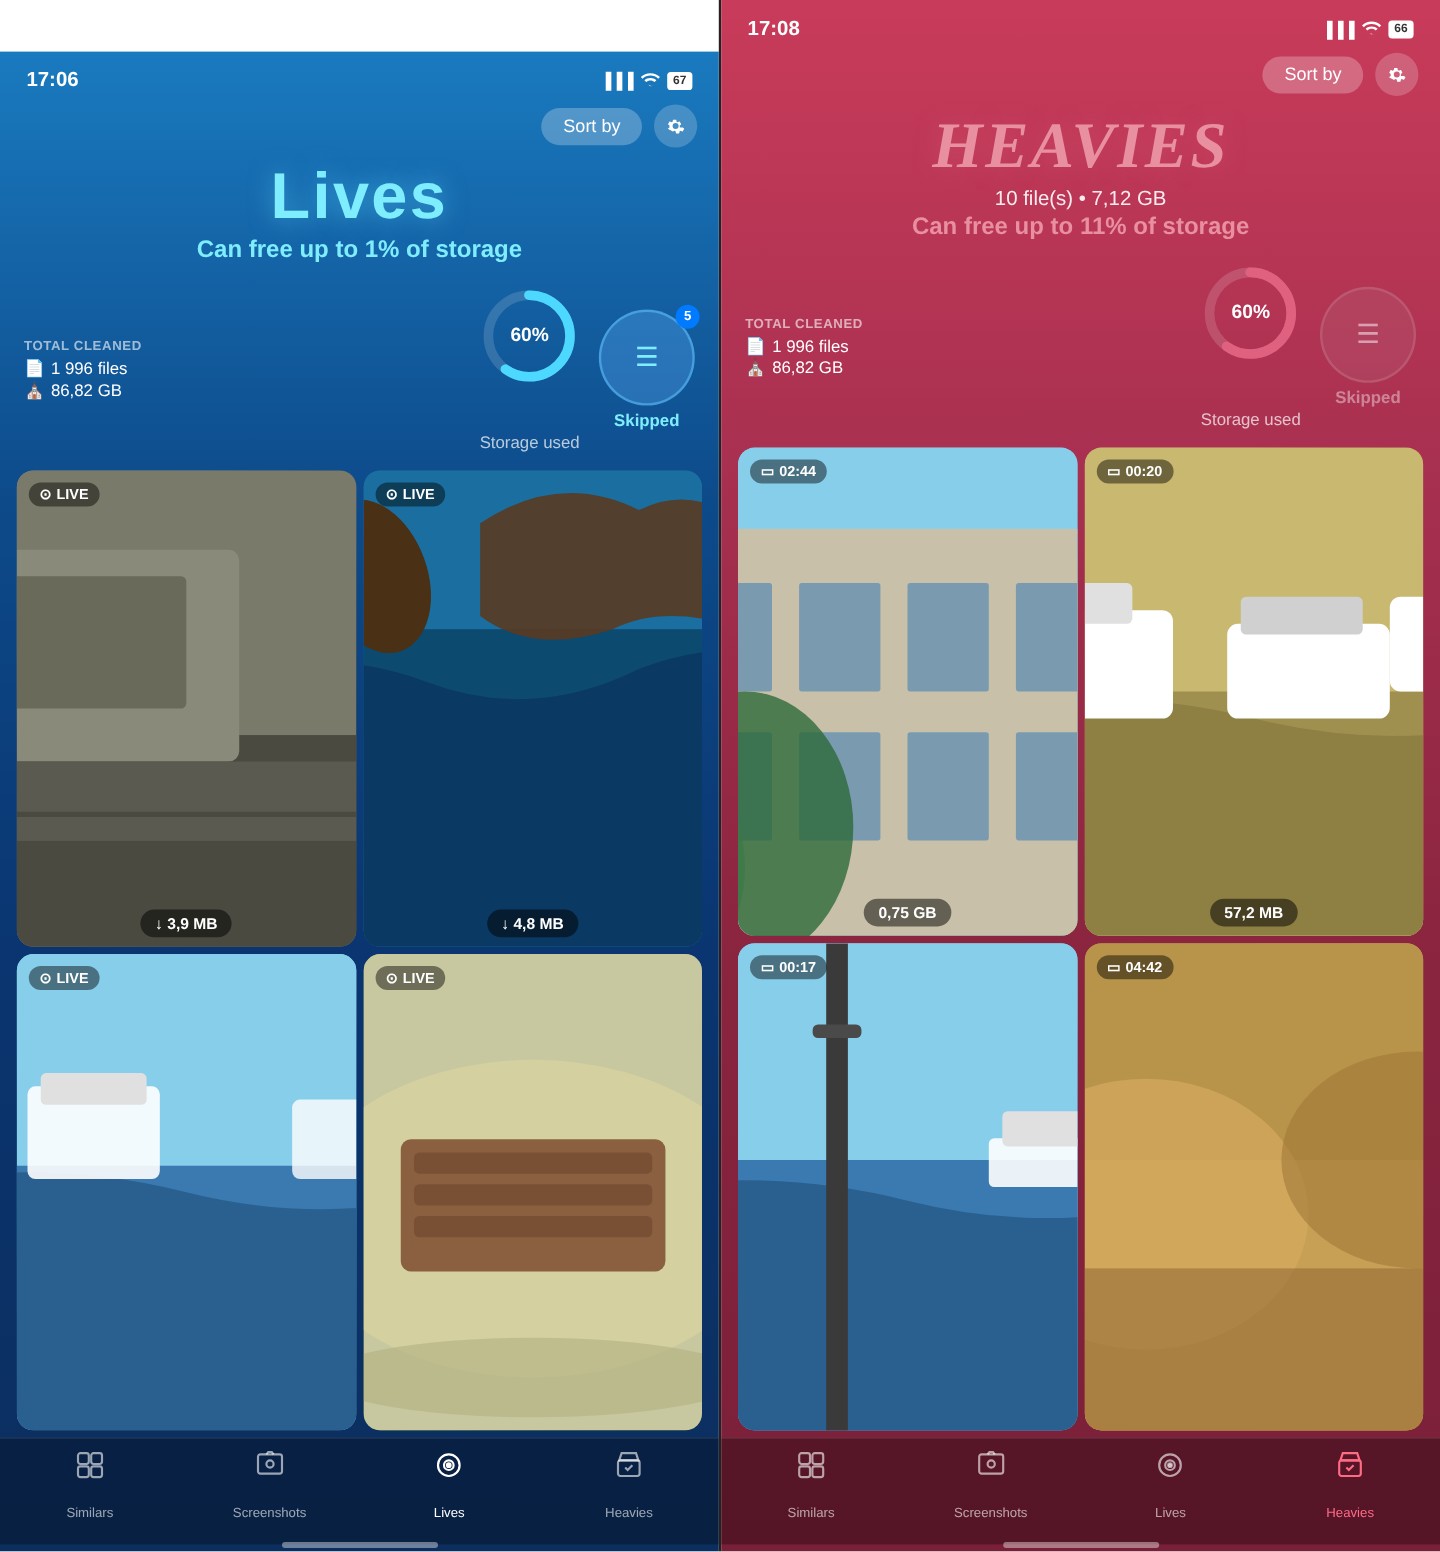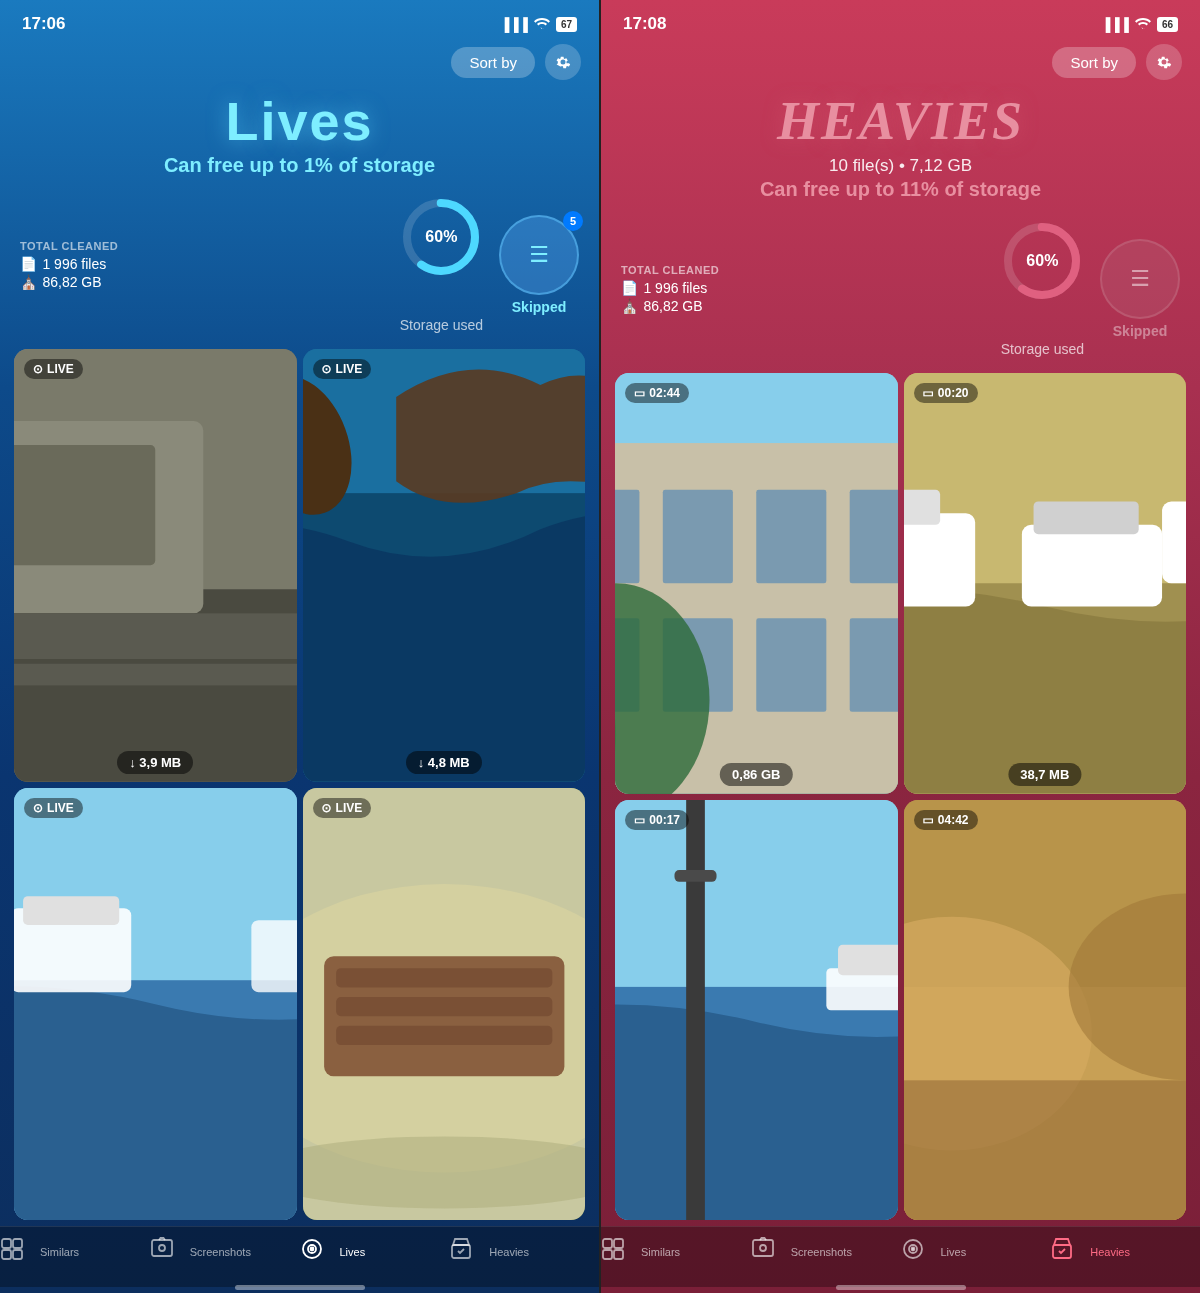--- a/index.html
+++ b/index.html
@@ -16,20 +16,21 @@
       flex: 1;
       display: flex;
       flex-direction: column;
       position: relative;
       overflow: hidden;
     }
 
     
     .phone-left {
       background: linear-gradient(180deg, #1a7abf 0%, #0d4a8a 30%, #0a3570 60%, #0c2e5e 100%);
+      margin-top: 43px;
     }
 
     
     .phone-right {
       background: linear-gradient(180deg, #c93b5a 0%, #a83050 30%, #8b2540 60%, #7a1f38 100%);
     }
 
     
     .status-bar {
       display: flex;
@@ -321,21 +322,21 @@
     
     .bottom-nav {
       display: flex;
       background: rgba(0,0,0,0.3);
       padding: 10px 0 20px;
       border-top: 1px solid rgba(255,255,255,0.1);
     }
     .nav-item {
       flex: 1;
       display: flex;
-      flex-direction: row;
+      flex-direction: column;
       align-items: center;
       gap: 16px;
       cursor: pointer;
     }
     .nav-icon {
       font-size: 22px;
       color: rgba(255,255,255,0.6);
     }
     .nav-label {
       font-size: 11px;
@@ -634,41 +635,41 @@
         <rect x="120" y="105" width="30" height="40" fill="#7a9ab0" rx="1"></rect>
         <rect x="160" y="105" width="30" height="40" fill="#7a9ab0" rx="1"></rect>
 
         <ellipse cx="60" cy="140" rx="40" ry="50" fill="#2d6a3a" opacity="0.8"></ellipse>
         <ellipse cx="30" cy="155" rx="30" ry="40" fill="#3a7a45" opacity="0.7"></ellipse>
       </svg>
       <div class="grid-tag">
         <span>▭</span>
           <span>02:44</span>
       </div>
-      <div class="grid-size">0,86 GB</div>
+      <div class="grid-size">0,75 GB</div>
     </div>
 
     <div class="grid-item photo-marina1">
       <svg width="100%" height="100%" viewBox="0 0 240 180" preserveAspectRatio="xMidYMid slice">
         <rect width="240" height="180" fill="#c8b870"></rect>
         <rect y="90" width="240" height="90" fill="#a09050"></rect>
         <path d="M0,100 Q60,85 120,100 Q180,115 240,95 L240,180 L0,180Z" fill="#8a7a40" opacity="0.8"></path>
 
         <rect x="20" y="60" width="70" height="40" fill="white" rx="4"></rect>
         <rect x="25" y="50" width="50" height="15" fill="#e0e0e0" rx="2"></rect>
         <rect x="30" y="35" width="5" height="20" fill="#808080"></rect>
         <rect x="110" y="65" width="60" height="35" fill="white" rx="4"></rect>
         <rect x="115" y="55" width="45" height="14" fill="#d0d0d0" rx="2"></rect>
         <rect x="170" y="55" width="60" height="35" fill="white" rx="4"></rect>
       </svg>
       <div class="grid-tag">
         <span>▭</span>
           <span>00:20</span>
       </div>
-      <div class="grid-size">38,7 MB</div>
+      <div class="grid-size">57,2 MB</div>
     </div>
 
     <div class="grid-item photo-sea2">
       <svg width="100%" height="100%" viewBox="0 0 240 180" preserveAspectRatio="xMidYMid slice">
         <rect width="240" height="180" fill="#87CEEB"></rect>
         <rect y="80" width="240" height="100" fill="#3a7ab0"></rect>
         <path d="M0,95 Q60,80 120,95 Q180,110 240,90 L240,180 L0,180Z" fill="#2a6090"></path>
 
         <rect x="90" y="0" width="8" height="180" fill="#3a3a3a"></rect>
         <rect x="85" y="30" width="18" height="5" fill="#4a4a4a" rx="2"></rect>

